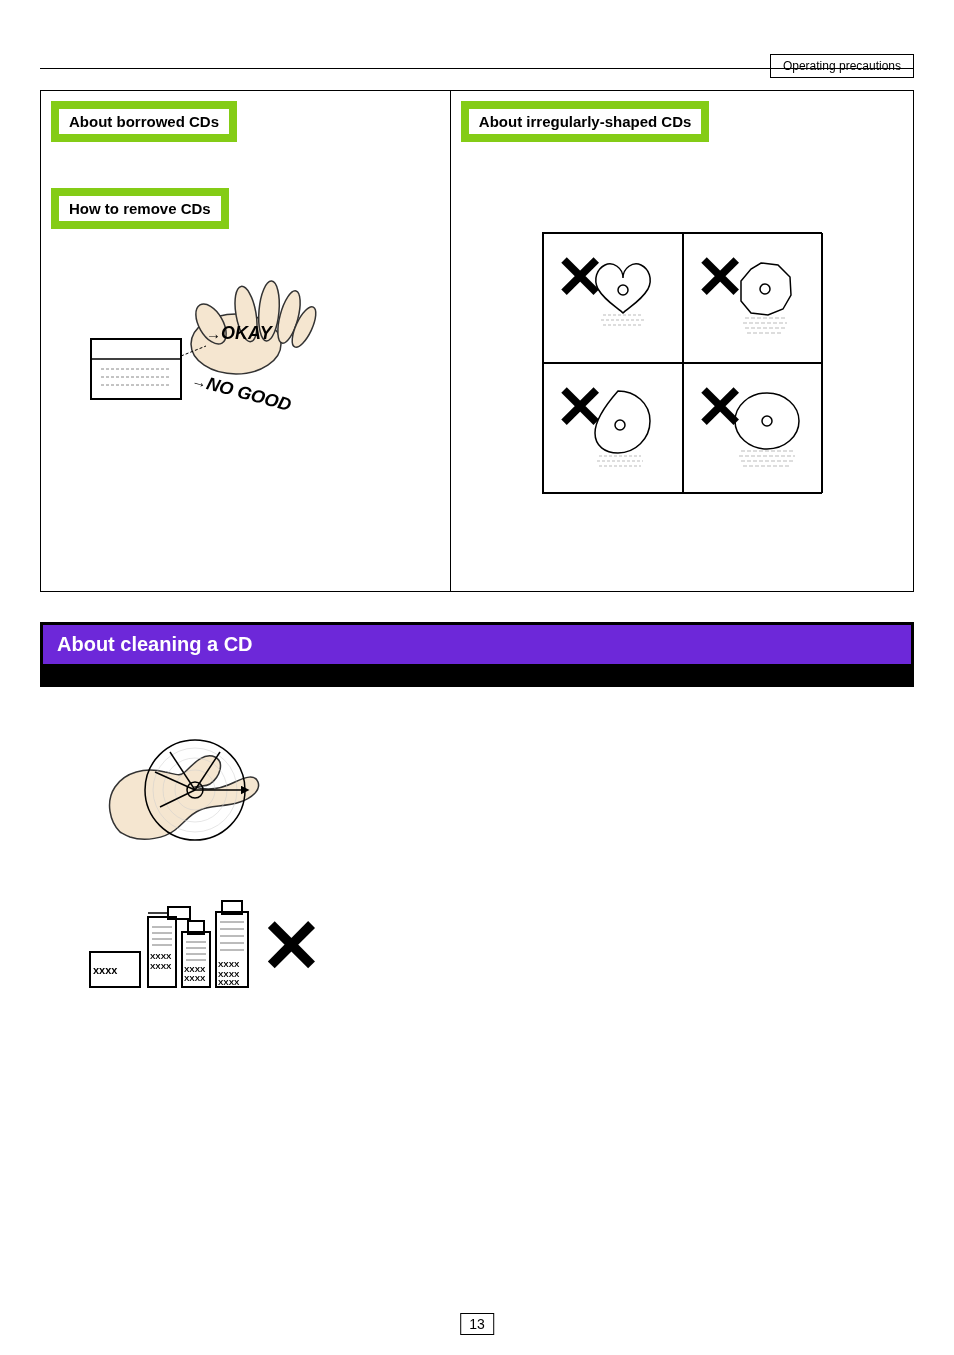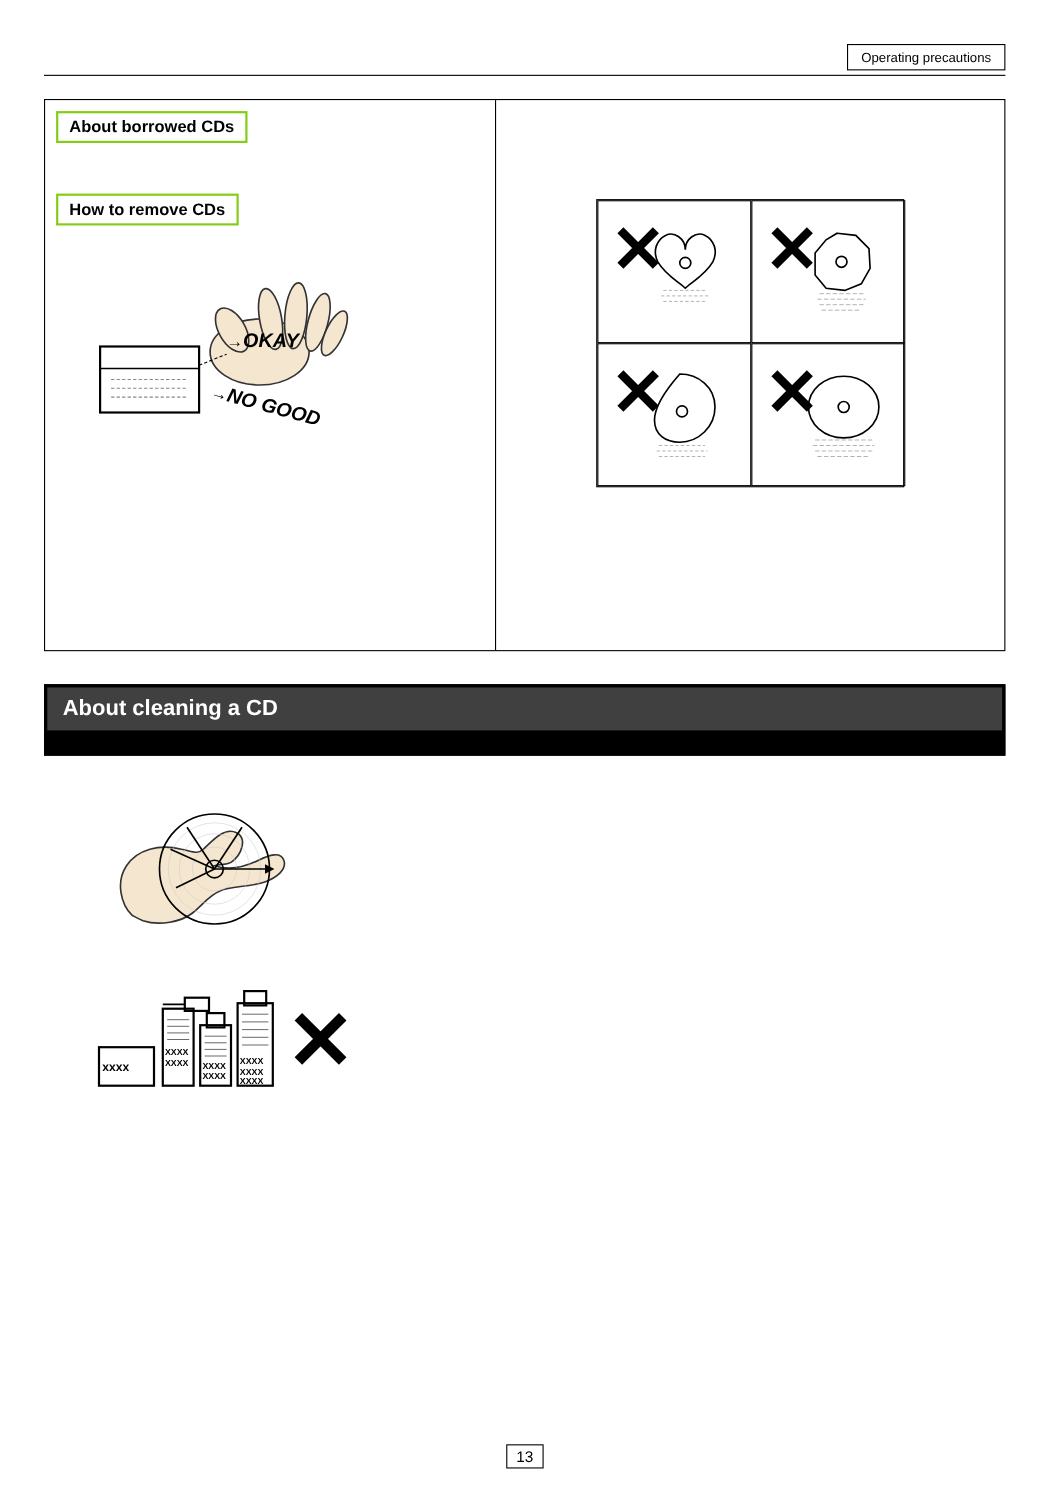--- a/index.html
+++ b/index.html
@@ -9,21 +9,21 @@
       background: #fff;
       font-family: Arial, Helvetica, sans-serif;
       font-size: 14px;
       color: #000;
       position: relative;
     }
 
     
     .header-bar {
       position: absolute;
-      top: 40px;
+      top: 54px;
       right: 40px;
       border: 1px solid #000;
       padding: 4px 12px;
       font-size: 12px;
     }
 
     
     .top-divider {
       position: absolute;
       top: 68px;
@@ -57,21 +57,21 @@
       min-height: 500px;
     }
 
     .right-column {
       width: 53%;
       padding: 10px;
     }
 
     
     .section-heading {
-      border: 2px solid #84cc16;
+      border: 8px solid #84cc16;
       padding: 4px 10px;
       font-size: 15px;
       font-weight: bold;
       display: inline-block;
       margin-bottom: 10px;
     }
 
     
     .remove-section {
       margin-top: 36px;
@@ -98,21 +98,21 @@
       align-items: center;
       justify-content: center;
     }
 
     
     .cleaning-section {
       margin-top: 10px;
     }
 
     .cleaning-heading {
-      background: #404040;
+      background: #6d28d9;
       color: #fff;
       padding: 8px 14px;
       font-size: 20px;
       font-weight: bold;
       display: block;
       width: 100%;
       margin-bottom: 20px;
     }
 
     
@@ -212,20 +212,21 @@
             <text x="120" y="145" font-size="15" font-weight="900" font-style="italic" fill="#000">→<tspan font-size="18" font-weight="900">NO GOOD</tspan></text>
           </g>
 
         </svg>
       </div>
     </div>
 
     <div class="right-column">
 
       
+      <div class="section-heading">About irregularly-shaped CDs</div>
 
       
       <div style="margin-top: 80px;">
         <div class="cd-grid">
 
           <div class="cd-cell">
             <svg class="cd-svg" viewBox="0 0 120 110" xmlns="http://www.w3.org/2000/svg">
 
               <text x="2" y="55" font-size="60" font-weight="900" fill="#000">✕</text>
 

